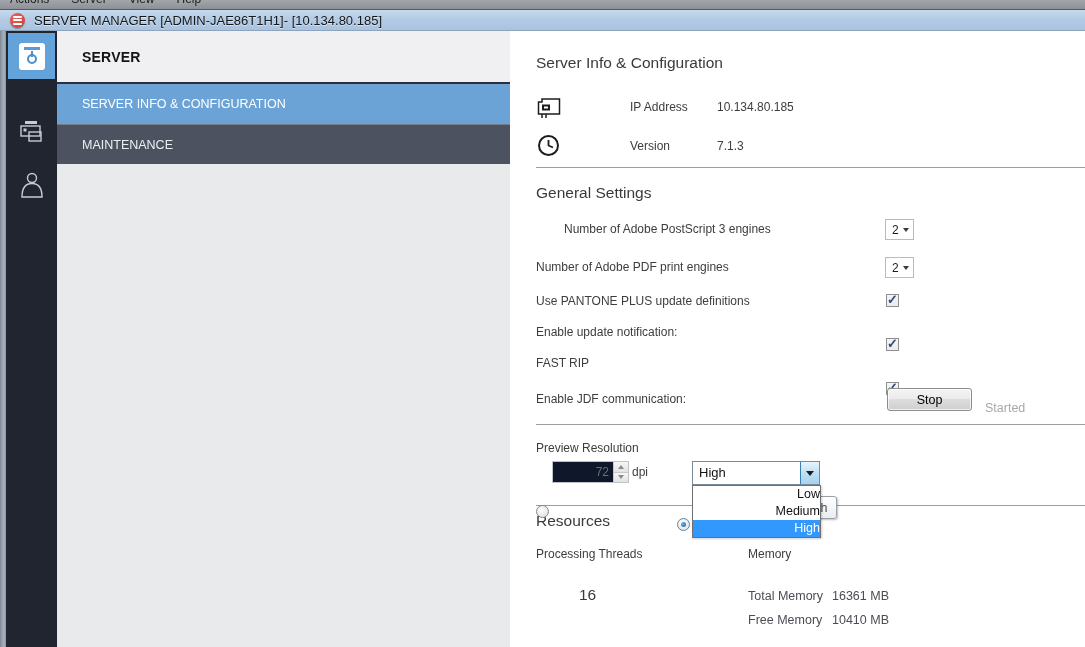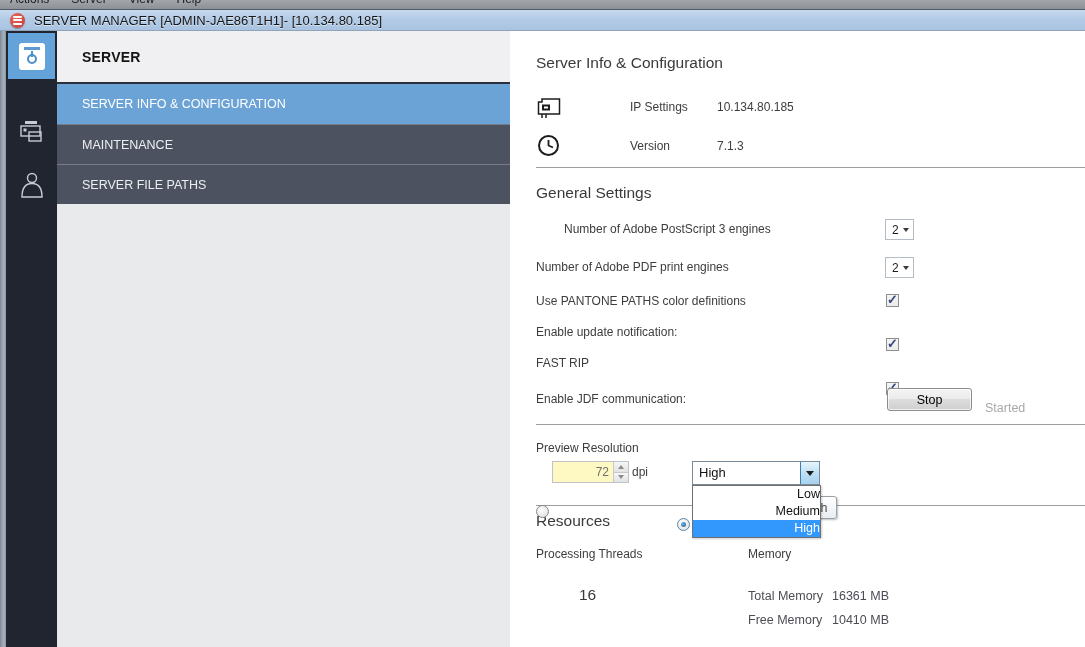--- a/index.html
+++ b/index.html
@@ -62,21 +62,21 @@
   .radio { width:13px; height:13px; border-radius:50%; border:1px solid #8a8a8a; background:radial-gradient(circle at 40% 35%, #ffffff, #dcdcdc); position:relative; z-index:11; cursor:pointer; }
   .radio .dot { display:none; position:absolute; left:3px; top:3px; width:5px; height:5px; border-radius:50%; background:radial-gradient(circle at 35% 35%, #6fb2e8, #1f5d94); }
   .radio.checked { border-color:#5a86a8; }
   .radio.checked .dot { display:block; }
 
   .w7-btn { background:linear-gradient(#f4f4f4,#ececec 45%,#dddddd 50%,#cfcfcf); border:1px solid #8d8d8d; border-radius:3px;
     font-size:12.5px; color:#000; display:flex; align-items:center; justify-content:center; z-index:4; cursor:pointer;
     box-shadow:inset 0 0 0 1px rgba(255,255,255,.7); }
   .status-text { font-size:12.5px; color:#a9a9a9; z-index:4; }
 
-  .spinner { width:77px; height:22px; border:1px solid #c0c4c8; background:#fef9c3; display:flex; z-index:4; }
+  .spinner { width:77px; height:22px; border:1px solid #c0c4c8; background:#0f172a; display:flex; z-index:4; }
   .spinner .sval { flex:1; font-size:12px; color:#6d6d6d; text-align:right; line-height:20px; padding-right:4px; }
   .spin-btns { width:15px; display:flex; flex-direction:column; border-left:1px solid #c6cace; }
   .spin-btns div { flex:1; background:linear-gradient(#f6f6f6,#e2e2e2); display:flex; align-items:center; justify-content:center; cursor:pointer; }
   .spin-btns div:first-child { border-bottom:1px solid #c6cace; }
   .arr-up { width:0; height:0; border-left:3px solid transparent; border-right:3px solid transparent; border-bottom:4px solid #8a8a8a; }
   .arr-dn { width:0; height:0; border-left:3px solid transparent; border-right:3px solid transparent; border-top:4px solid #8a8a8a; }
 
   .combo { width:128px; height:24px; background:#fff; border:1px solid #7b8a99; display:flex; z-index:11; cursor:pointer; }
   .combo .cval { flex:1; font-size:13px; color:#111; line-height:22px; padding-left:6px; }
   .combo .cbtn { width:19px; background:linear-gradient(#e8f5fd,#bee0f5 50%,#a7d2ef); border-left:1px solid #3c7fb1; display:flex; align-items:center; justify-content:center; }
@@ -141,40 +141,39 @@
       </g>
     </svg>
   </div>
 </div>
 
 <div class="abs sidebar">
   <div class="sb-header">SERVER</div>
   <div class="sb-menu">
     <div class="sb-item selected">SERVER INFO &amp; CONFIGURATION</div>
     <div class="sb-item">MAINTENANCE</div>
-    <div class="sb-item">SERVER FILE PATHS</div>
   </div>
 </div>
 
 <div class="abs main-bg"></div>
 
 <div class="abs h-section" style="left:536px; top:54px;">Server Info &amp; Configuration</div>
 
 <div class="abs" style="left:536px; top:95px; z-index:4;">
   <svg width="26" height="26" viewBox="0 0 26 26">
     <g fill="none" stroke="#1c1c1c" stroke-width="1.5">
       <path d="M6,4 L6,7 L2.5,7 L2.5,19 L23.5,19 L23.5,4 Z"></path>
       <rect x="6" y="9.5" width="8" height="6" fill="#1c1c1c" stroke="none"></rect>
       <rect x="8" y="11.5" width="4" height="2" fill="#ffffff" stroke="none"></rect>
       <line x1="6" y1="19" x2="6" y2="23"></line>
       <line x1="10" y1="19" x2="10" y2="23"></line>
     </g>
   </svg>
 </div>
-<div class="abs lbl" style="left:630px; top:100px;">IP Settings</div>
+<div class="abs lbl" style="left:630px; top:100px;">IP Address</div>
 <div class="abs lbl" style="left:717px; top:100px;">10.134.80.185</div>
 
 <div class="abs" style="left:537px; top:134px; z-index:4;">
   <svg width="23" height="23" viewBox="0 0 23 23">
     <g fill="none" stroke="#1c1c1c" stroke-width="2">
       <circle cx="11.5" cy="11.5" r="9.5"></circle>
       <polyline points="11.5,6 11.5,11.5 16,13.5" stroke-width="1.8"></polyline>
     </g>
   </svg>
 </div>
@@ -190,21 +189,21 @@
   <span class="val">2</span>
   <span class="car"></span>
 </div>
 
 <div class="abs lbl" style="left:536px; top:260px;">Number of Adobe PDF print engines</div>
 <div class="abs w7-select" style="left:885px; top:257px;">
   <span class="val">2</span>
   <span class="car"></span>
 </div>
 
-<div class="abs lbl" style="left:536px; top:294px;">Use PANTONE PATHS color definitions</div>
+<div class="abs lbl" style="left:536px; top:294px;">Use PANTONE PLUS update definitions</div>
 <div class="abs checkbox checked" style="left:886px; top:294px;">
     <span class="mark">✓</span>
   </div>
 
 <div class="abs lbl" style="left:536px; top:325px;">Enable update notification:</div>
 <div class="abs checkbox checked" style="left:886px; top:325px;">
     <span class="mark">✓</span>
   </div>
 
 <div class="abs lbl" style="left:536px; top:356px;">FAST RIP</div>

